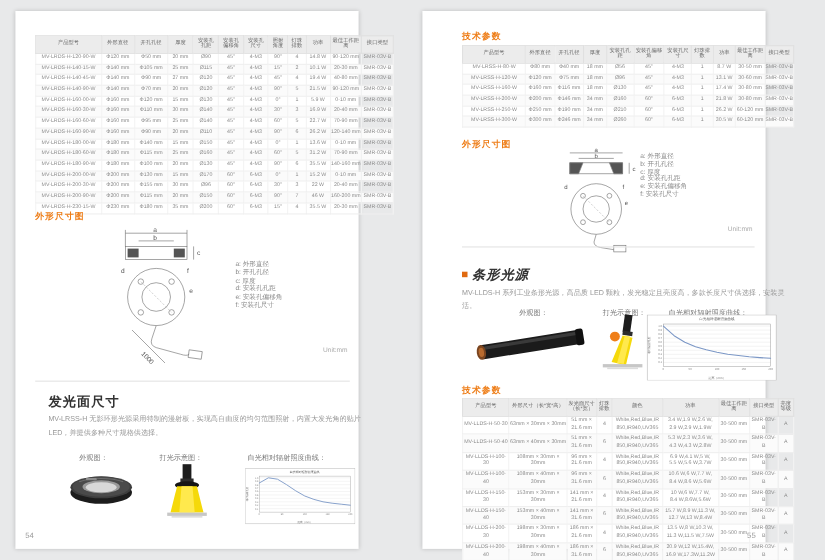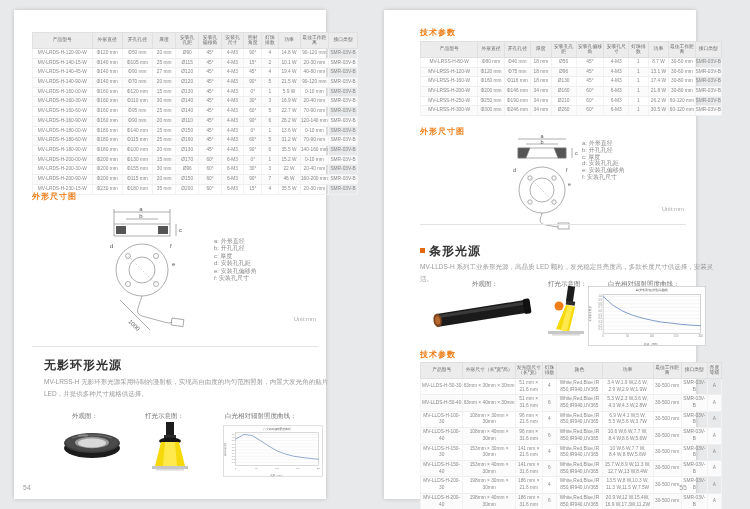--- a/index.html
+++ b/index.html
@@ -344,21 +344,21 @@
     <div>c: 厚度</div>
     <div>d: 安装孔孔距</div>
     <div>e: 安装孔偏移角</div>
     <div>f: 安装孔尺寸</div>
   </div>
 
   <div class="unit abs" style="right:10px;top:306px;">Unit:mm</div>
 
   <div class="divider abs" style="left:18px;right:8px;top:336px;"></div>
 
-  <div class="sec-title abs" style="left:30px;top:347px;">无影环形光源</div>
+  <div class="sec-title abs" style="left:30px;top:347px;">发光面尺寸</div>
 
   <div class="desc abs" style="left:30px;top:366px;width:300px;">MV-LRSS-H 无影环形光源采用特制的漫射板，实现高自由度的均匀范围照射，内置大发光角的贴片 LED，并提供多种尺寸规格供选择。</div>
 
   <div class="fig-label abs" style="left:58px;top:402px;">外观图：</div>
   <div class="fig-label abs" style="left:131px;top:402px;">打光示意图：</div>
   <div class="fig-label abs" style="left:211px;top:402px;">白光相对辐射照度曲线：</div>
 
   <svg class="abs" style="left:46px;top:416px;" width="64" height="36" viewBox="0 0 64 36">
     <ellipse cx="32" cy="22" rx="28" ry="10" fill="#1c1c1c"></ellipse>
     <ellipse cx="32" cy="17" rx="28" ry="10" fill="#3d3d3d"></ellipse>
@@ -550,21 +550,21 @@
     <div>c: 厚度</div>
     <div>d: 安装孔孔距</div>
     <div>e: 安装孔偏移角</div>
     <div>f: 安装孔尺寸</div>
   </div>
 
   <div class="unit abs" style="right:12px;top:196px;">Unit:mm</div>
 
   <div class="divider abs" style="left:36px;right:10px;top:214px;"></div>
 
-  <div class="abs" style="left:36px;top:231px;">
+  <div class="abs" style="left:36px;top:231px;font-style:italic;">
     <span class="bullet"></span><span class="sec-title">条形光源</span>
   </div>
 
   <div class="desc abs" style="left:36px;top:251px;width:300px;">MV-LLDS-H 系列工业条形光源，高品质 LED 颗粒，发光稳定且亮度高，多款长度尺寸供选择，安装灵活。</div>
 
   <div class="fig-label abs" style="left:88px;top:270px;">外观图：</div>
   <div class="fig-label abs" style="left:164px;top:270px;">打光示意图：</div>
   <div class="fig-label abs" style="left:224px;top:270px;">白光相对辐射照度曲线：</div>
 
   <svg class="abs" style="left:42px;top:282px;" width="110" height="42" viewBox="0 0 110 42">

